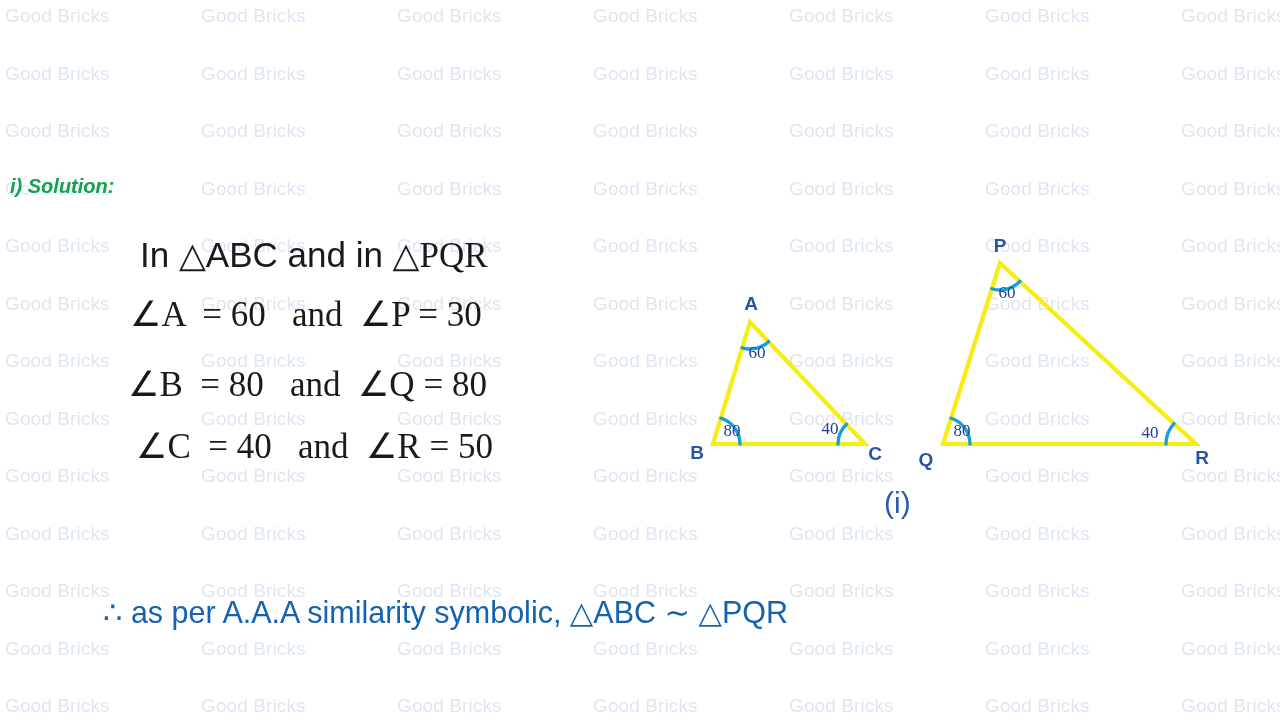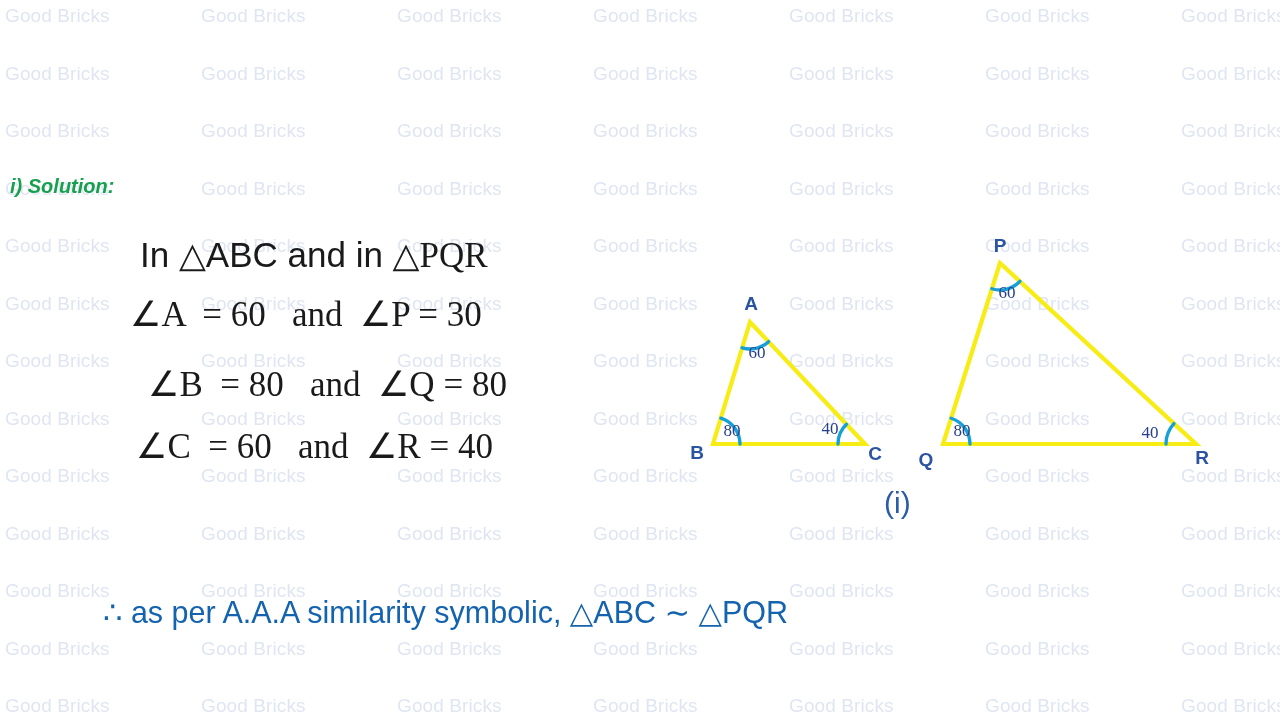--- a/index.html
+++ b/index.html
@@ -252,23 +252,23 @@
 
   <div id="content-layer">
 
 
     <div id="solution-label" style="color: rgb(23, 160, 79);">i) Solution:</div>
 
     <div class="math-line" id="math-line-0" style="color: rgb(26, 26, 26); margin-top: 17px;"><span>In △ABC and in </span><span class="serif-part">△PQR</span></div>
 
     <div class="math-line" id="math-line-1" style="color: rgb(26, 26, 26);">∠A  = 60   and  ∠P = 30</div>
 
-    <div class="math-line" id="math-line-2" style="color: rgb(26, 26, 26); margin-left: 20px;">∠B  = 80   and  ∠Q = 80</div>
-
-    <div class="math-line" id="math-line-3" style="color: rgb(26, 26, 26);">∠C  = 60   and  ∠R = 40</div>
+    <div class="math-line" id="math-line-2" style="color: rgb(26, 26, 26);">∠B  = 80   and  ∠Q = 80</div>
+
+    <div class="math-line" id="math-line-3" style="color: rgb(26, 26, 26);">∠C  = 40   and  ∠R = 50</div>
 
     <div id="figure-area">
       <svg id="figure-svg" width="600" height="300" viewBox="0 0 600 300">
 
         <g>
           <polygon id="tri-abc-shape" fill="none" stroke="#f7ec14" stroke-width="4.2" stroke-linejoin="miter" points="90,92 53,214 205,214"></polygon>
           <path id="arc-a" fill="none" stroke="#17a0d8" stroke-width="3.4" stroke-linecap="round" d="M 82.16 117.84 A 27 27 0 0 0 108.52 111.65"></path>
           <path id="arc-b" fill="none" stroke="#17a0d8" stroke-width="3.4" stroke-linecap="round" d="M 80.00 214.00 A 27 27 0 0 0 60.84 188.16"></path>
           <path id="arc-c" fill="none" stroke="#17a0d8" stroke-width="3.4" stroke-linecap="round" d="M 186.48 194.35 A 27 27 0 0 0 178.00 214.00"></path>
           <text id="vlabel-A" class="vlabel" text-anchor="middle" x="91" y="80" fill="#2a53a0">A</text>

